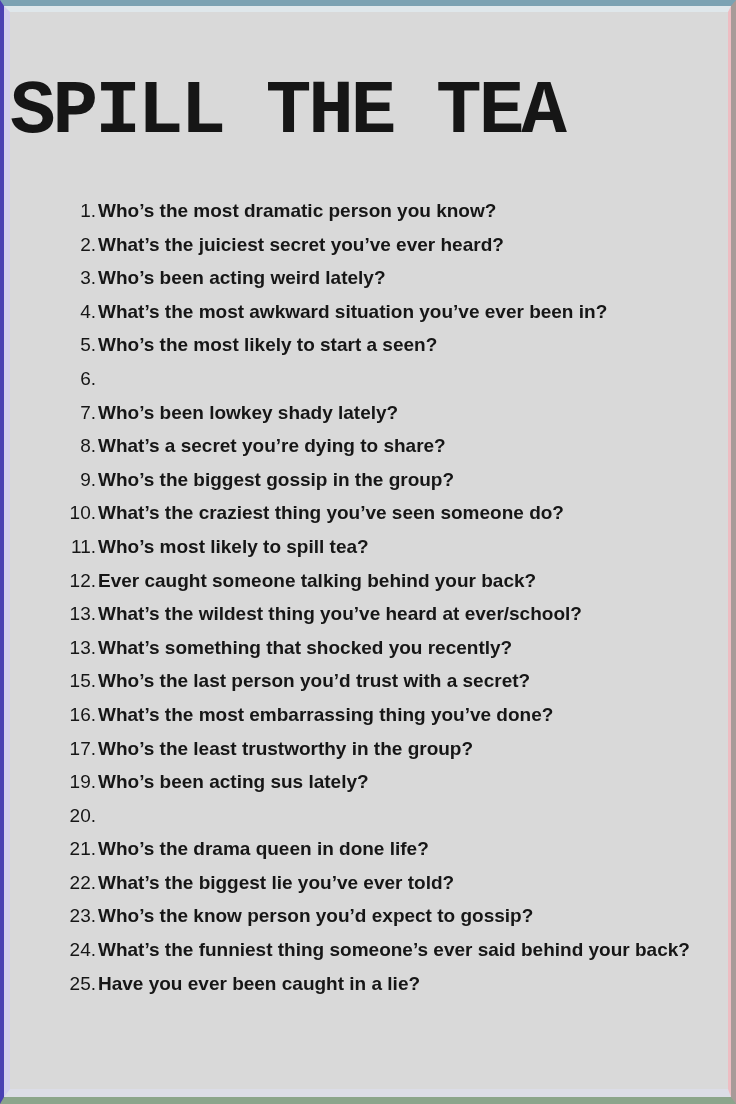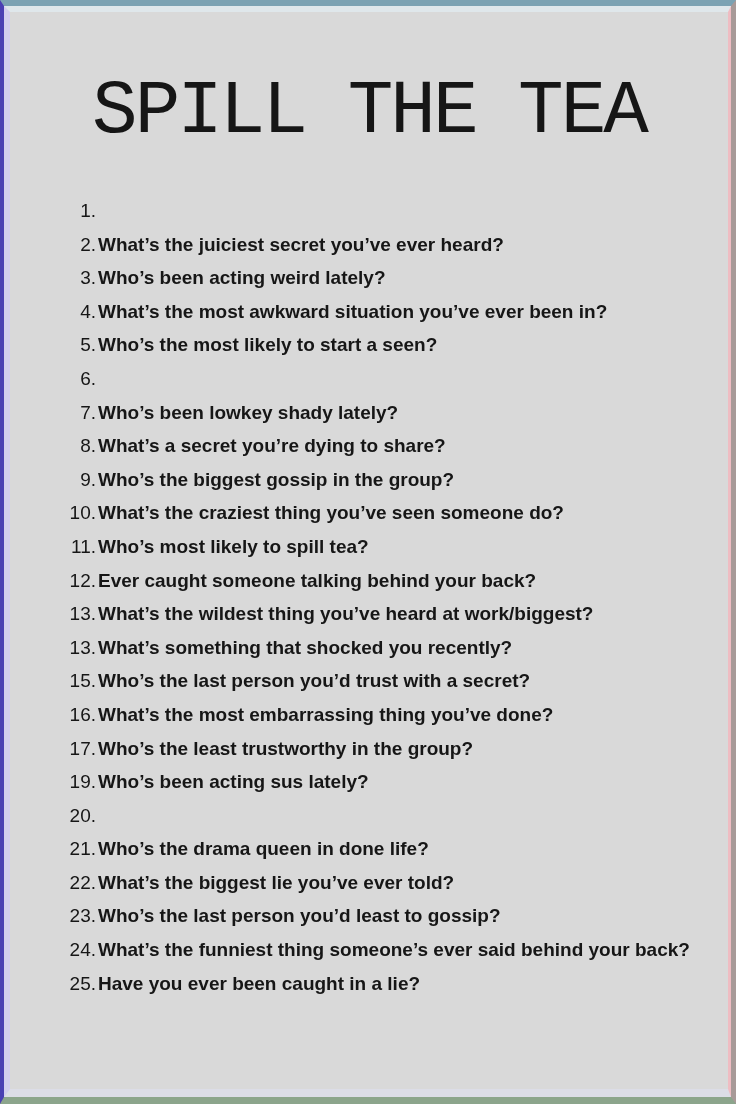--- a/index.html
+++ b/index.html
@@ -20,25 +20,25 @@
     box-sizing: border-box;
     width: 100%; height: 100%;
     background: var(--background, #d9d9d9);
     border-top:    6px solid var(--border_top_inner, #dfe7eb);
     border-left:   6px solid var(--border_left_inner, #d2cdee);
     border-right:  3px solid var(--border_right_inner, #efbcc2);
     border-bottom: 8px solid var(--border_bottom_inner, #dcdde7);
   }
   .title {
     font-family: "Liberation Mono", monospace;
-    font-weight: 400;
+    font-weight: 700;
     font-size: 76px;
     line-height: 1;
     letter-spacing: -3px;
-    text-align: center;
+    text-align: left;
     margin: 62px 0 0 0;
     color: var(--text, #161616);
     white-space: nowrap;
   }
   .questions {
     list-style: none;
     margin: 44px 0 0 55px;
     padding: 0;
     width: 640px;
     font-size: 19px;
@@ -61,20 +61,21 @@
 </head>
 <body>
 
 <div class="frame">
   <div class="inner">
     <h1 class="title">SPILL THE TEA</h1>
     <ol class="questions">
 
         <li class="row">
           <span class="num">1.</span>
+          <span class="q">Who’s the most dramatic person you know?</span>
         </li>
 
         <li class="row">
           <span class="num">2.</span>
           <span class="q">What’s the juiciest secret you’ve ever heard?</span>
         </li>
 
         <li class="row">
           <span class="num">3.</span>
           <span class="q">Who’s been acting weird lately?</span>
@@ -119,21 +120,21 @@
           <span class="q">Who’s most likely to spill tea?</span>
         </li>
 
         <li class="row">
           <span class="num">12.</span>
           <span class="q">Ever caught someone talking behind your back?</span>
         </li>
 
         <li class="row">
           <span class="num">13.</span>
-          <span class="q">What’s the wildest thing you’ve heard at work/biggest?</span>
+          <span class="q">What’s the wildest thing you’ve heard at ever/school?</span>
         </li>
 
         <li class="row">
           <span class="num">13.</span>
           <span class="q">What’s something that shocked you recently?</span>
         </li>
 
         <li class="row">
           <span class="num">15.</span>
           <span class="q">Who’s the last person you’d trust with a secret?</span>
@@ -164,21 +165,21 @@
           <span class="q">Who’s the drama queen in done life?</span>
         </li>
 
         <li class="row">
           <span class="num">22.</span>
           <span class="q">What’s the biggest lie you’ve ever told?</span>
         </li>
 
         <li class="row">
           <span class="num">23.</span>
-          <span class="q">Who’s the last person you’d least to gossip?</span>
+          <span class="q">Who’s the know person you’d expect to gossip?</span>
         </li>
 
         <li class="row">
           <span class="num">24.</span>
           <span class="q">What’s the funniest thing someone’s ever said behind your back?</span>
         </li>
 
         <li class="row">
           <span class="num">25.</span>
           <span class="q">Have you ever been caught in a lie?</span>

